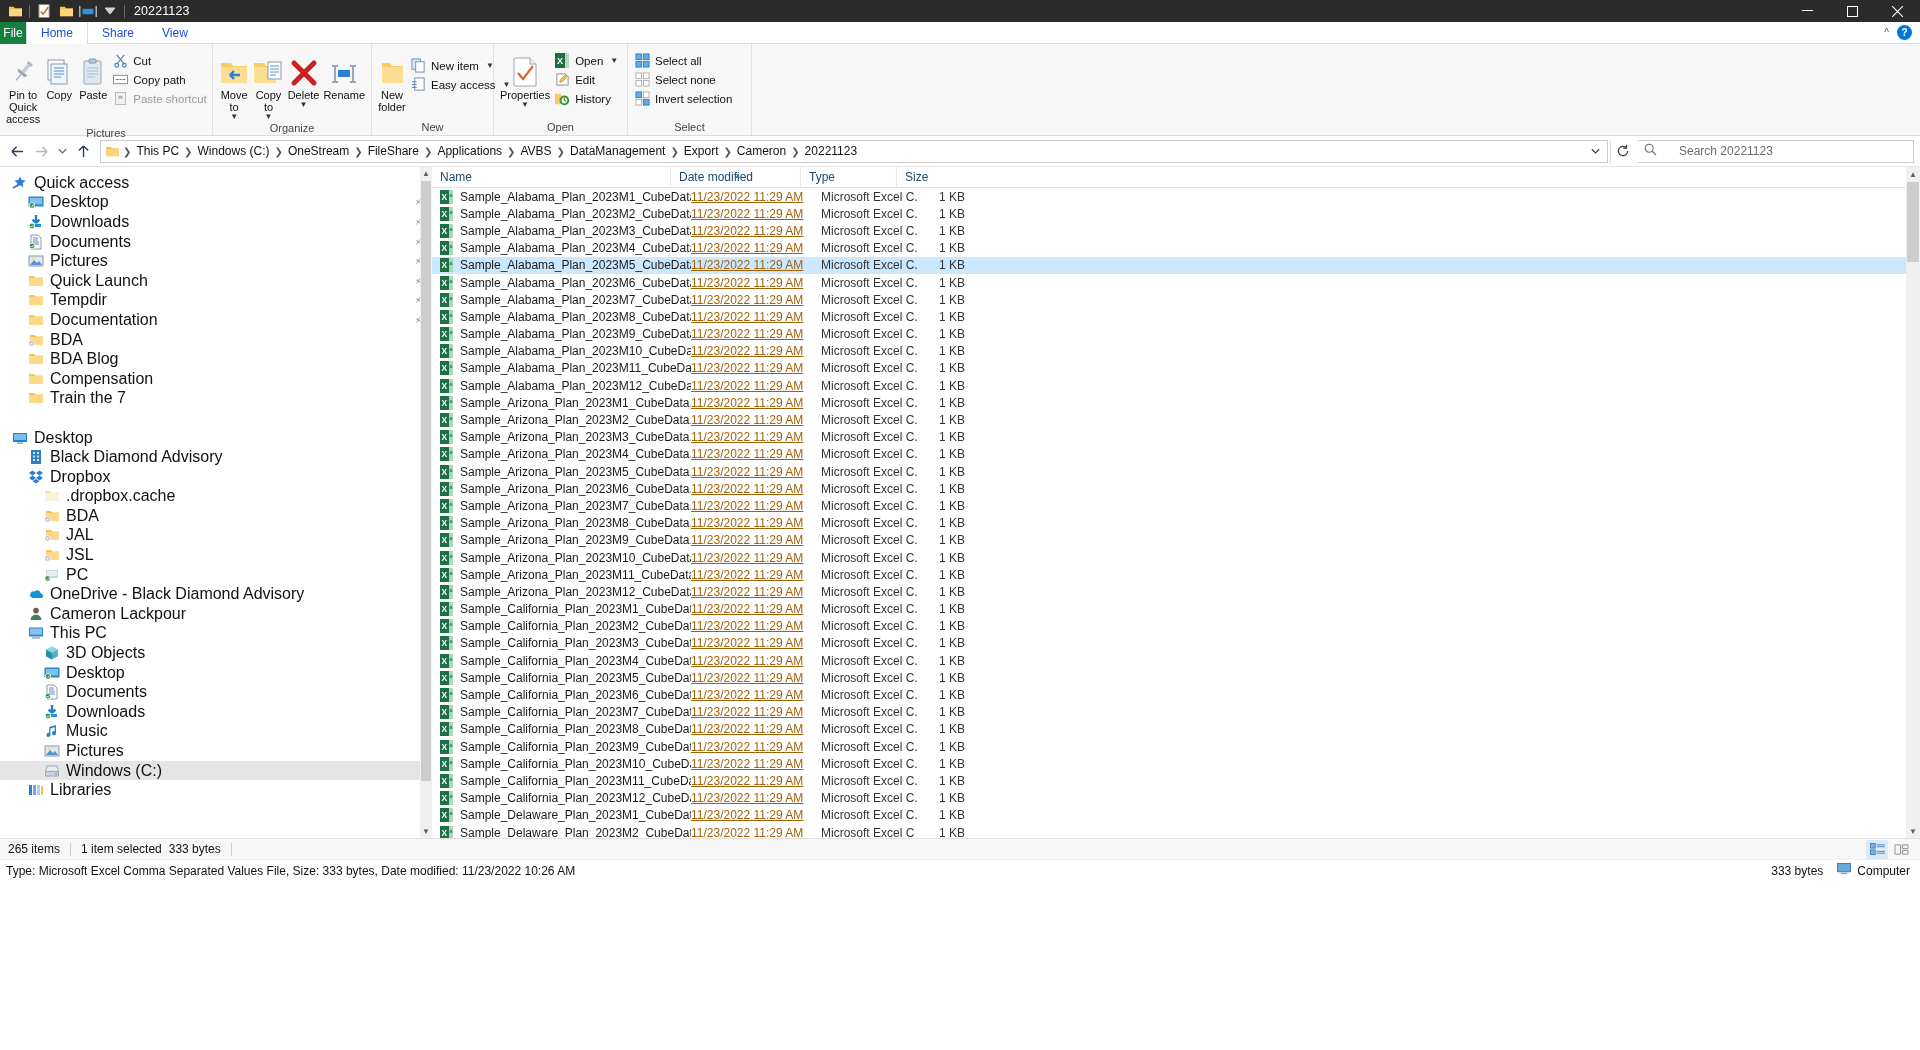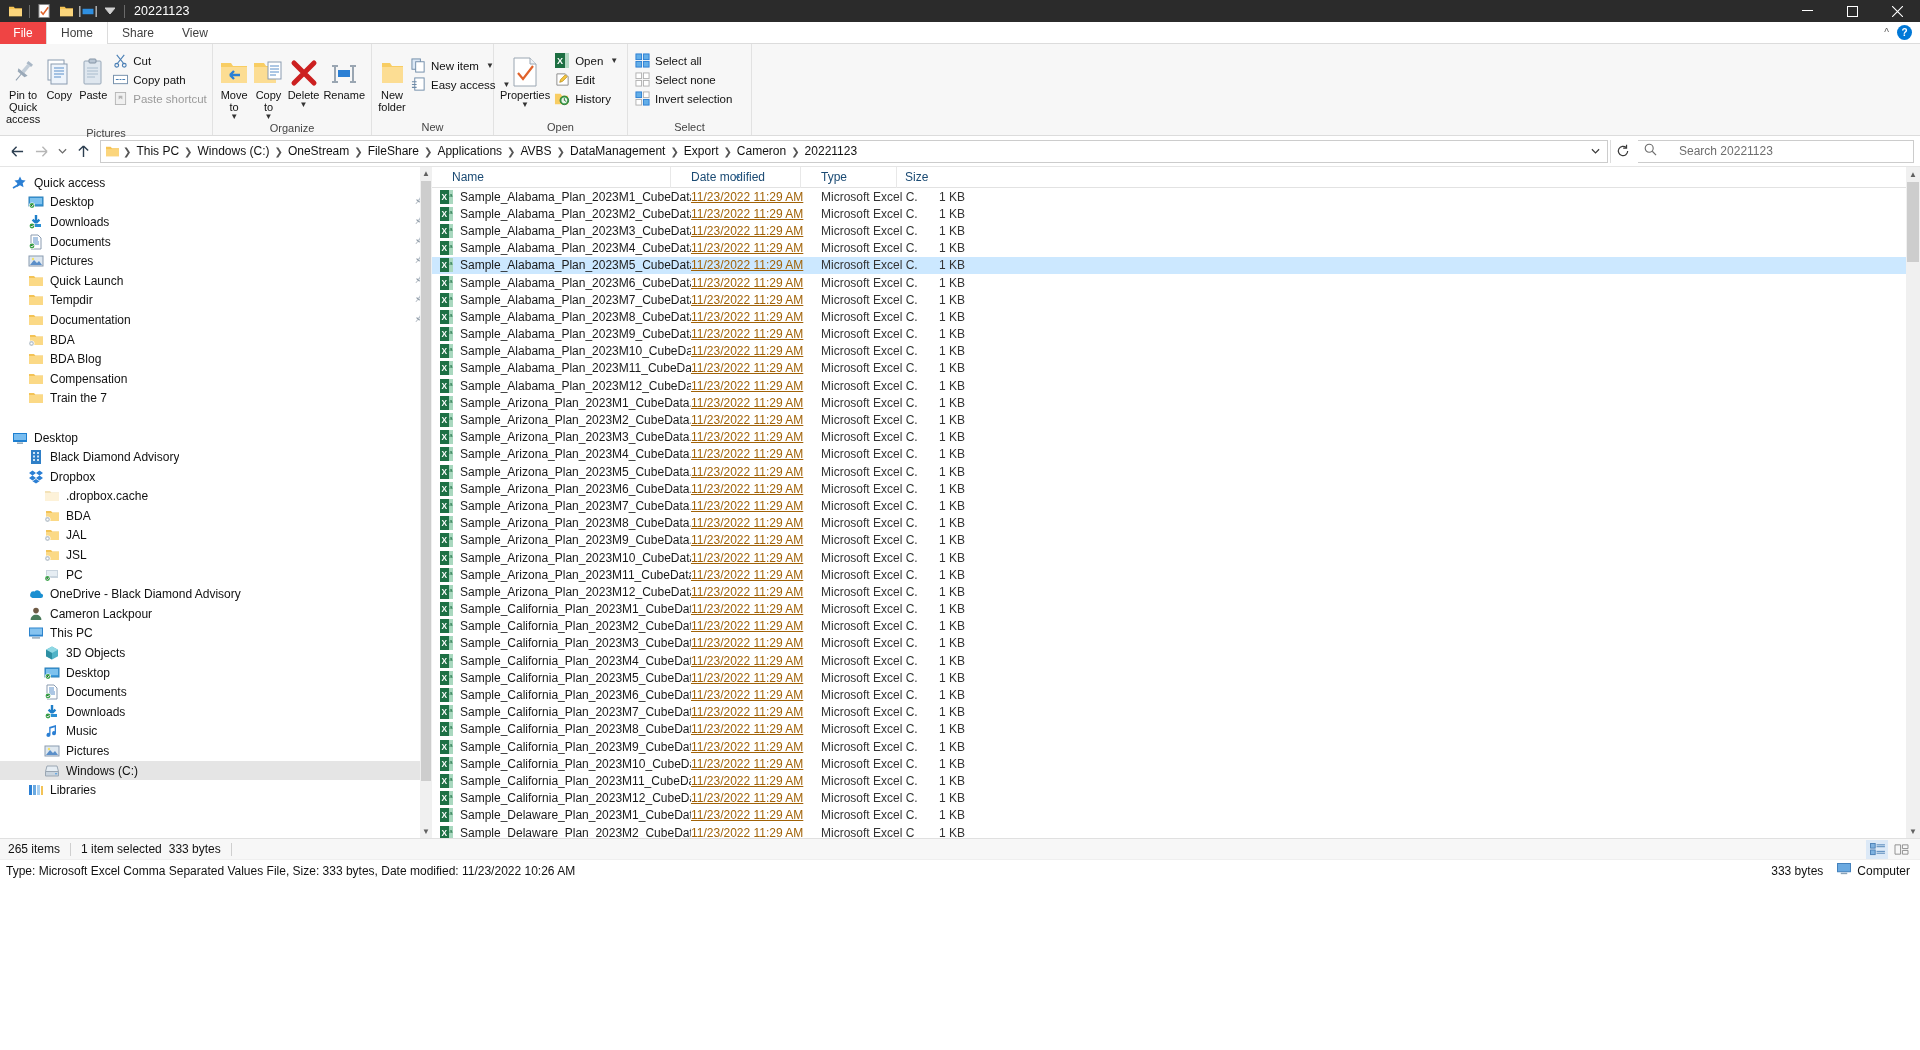--- a/index.html
+++ b/index.html
@@ -39,26 +39,26 @@
     height: 22px;
     background: #fff;
     display: flex;
     align-items: stretch;
     border-bottom: 1px solid #dcdcdc;
     position: relative;
   }
   .tab {
     padding: 0 14px;
     display:flex; align-items:center;
-    font-size: 12px; color:#404040;
+    font-size: 12px; color:#1d4ed8;
     height: 22px;
   }
   .tab.file {
-    background: #ef4444; color:#fff;
-    width: 46px; padding:0; justify-content:center;
+    background: #15803d; color:#fff;
+    width: 26px; padding:0; justify-content:center;
   }
   .tab.active { background:#fff; border-left:1px solid #dcdcdc; border-right:1px solid #dcdcdc;}
   .tabstrip-right { margin-left:auto; display:flex; align-items:center; gap:8px; padding-right:8px;}
   .help-circle {
     width:15px;height:15px;border-radius:50%;background:#0078d7;color:#fff;
     font-size:10px;display:flex;align-items:center;justify-content:center;font-weight:bold;
   }
   .chev-up { color:#555; font-size:10px; }
 
   
@@ -151,21 +151,21 @@
   .navpane {
     width: 432px;
     background:#fff;
     overflow:hidden;
     position:relative;
     padding-top: 6px;
   }
   .navrow {
     height: 19.6px;
     display:flex; align-items:center;
-    font-size:12px; color:#111;
+    font-size:16px; color:#111;
     padding-right: 15px;
     position:relative;
   }
   .navrow.sel { background:#e5e5e5; }
   .navrow .nicon { width:16px;height:16px;margin-right:6px;display:flex;align-items:center;justify-content:center;flex:0 0 16px;}
   .navrow .ntext { white-space:nowrap; overflow:hidden; text-overflow:ellipsis; }
   .pin { position:absolute; right:8px; color:#8a8a8a; }
   .navscroll {
     position:absolute; right:0; top:0; width:12px; height:100%;
     background:#f0f0f0;
@@ -174,21 +174,21 @@
   .navscroll .arrow { position:absolute; left:0; width:12px; height:13px; display:flex;align-items:center;justify-content:center; color:#606060; font-size:8px;}
 
   .listpane { flex:1; position:relative; background:#fff; overflow:hidden; }
   .colhead {
     height: 21px;
     display:flex; align-items:center;
     border-bottom:1px solid #e2e2e2;
     font-size:12px; color:#1a4a73;
     position:relative;
   }
-  .colhead .c { padding-left:20px; border-left:1px solid #e8e8e8; height:21px; line-height:21px; position:relative;}
+  .colhead .c { padding-left:8px; border-left:1px solid #e8e8e8; height:21px; line-height:21px; position:relative;}
   .colhead .c:first-child { border-left:none; }
   .sortmark { position:absolute; top:-2px; left:50%; font-size:9px; color:#4a7ca8;}
   .c-name { width: 238px; }
   .c-date { width: 130px; }
   .c-type { width: 96px; }
   .c-size { width: 56px; text-align:right; padding-right:8px; }
 
   .rows { position:absolute; top:21px; left:0; right:0; bottom:0; overflow:hidden; }
   .frow {
     height: 17.2px;

